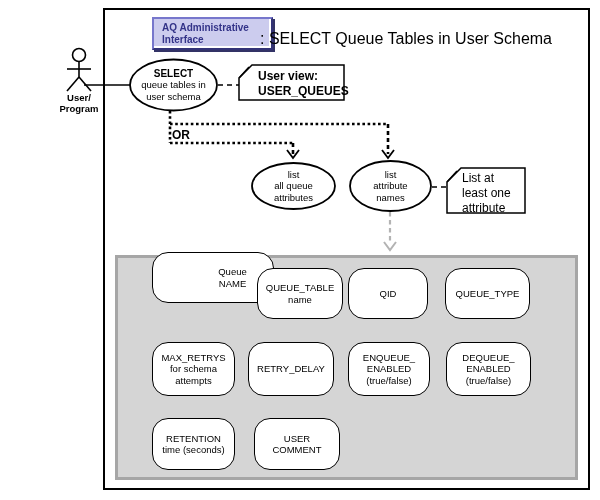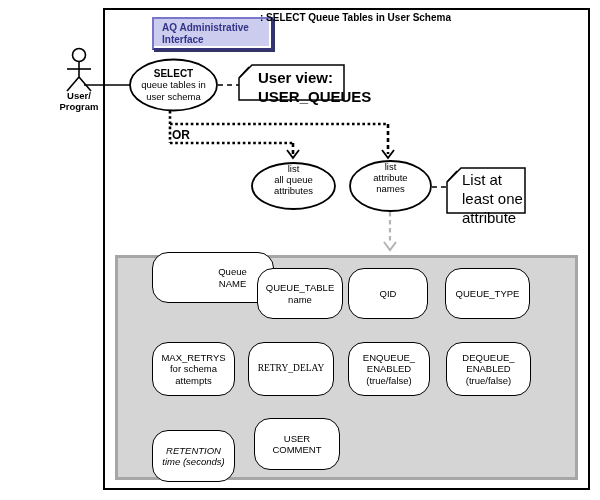--- a/index.html
+++ b/index.html
@@ -7,60 +7,60 @@
          font-family:"Liberation Sans",sans-serif;color:#000;}
   .abs{position:absolute;}
   .pre{white-space:pre-line;}
   
   #frame{left:103px;top:8px;width:483px;height:478px;border:2px solid #000;background:transparent;}
   
   #badge{left:128px;top:17px;width:109px;height:23px;background:#ccccee;
          border:2px solid #333377;border-top-color:#7777cc;border-left-color:#7777cc;
          box-shadow:inset -2px -2px 0 #ffffff, 2px 2px 0 #333366;
          padding:3px 0 3px 8px;font-size:10px;font-weight:bold;color:#333388;line-height:1.15;margin-left:24px;}
-  #title{left:260px;top:12px;width:300px;font-size:10px;font-weight:bold;}
+  #title{left:260px;top:30px;width:300px;font-size:16px;font-weight:normal;}
   
   #panel{left:115px;top:255px;width:457px;height:219px;background:#d5d5d5;border:3px solid #a6a6a6;}
   .attr-box{position:absolute;background:#fff;border:1.8px solid #000;border-radius:16px;
             display:flex;align-items:center;justify-content:center;text-align:center;
             font-size:9.5px;line-height:1.18;}
   
   .lbl{position:absolute;font-size:9.5px;line-height:1.18;}
-  .center{display:flex;justify-content:center;text-align:center;}
+  .center{display:flex;align-items:center;justify-content:center;text-align:center;}
   svg{position:absolute;left:0;top:0;pointer-events:none;}
   .uc-head{font-weight:bold;font-size:10px;}
-  .note-txt{font-size:15px;line-height:1.25;}
+  .note-txt{font-size:12px;line-height:1.25;}
   .bold{font-weight:bold;}
 </style>
 </head>
 <body>
 
 <div id="stage">
 
   <div class="abs" id="frame"></div>
 
   <div class="abs" id="panel"></div>
 
   <div class="attr-box pre" style="left:152px;top:252px;width:81px;height:49px;padding-left:39px;">Queue
 NAME</div>
   <div class="attr-box pre" style="left:248px;top:268px;width:84px;height:49px;margin-left:9px;">QUEUE_TABLE
 name</div>
   <div class="attr-box pre" style="left:348px;top:268px;width:78px;height:49px;">QID</div>
   <div class="attr-box pre" style="left:445px;top:268px;width:83px;height:49px;">QUEUE_TYPE</div>
   <div class="attr-box pre" style="left:152px;top:342px;width:81px;height:52px;">MAX_RETRYS
 for schema
 attempts</div>
-  <div class="attr-box pre" style="left:248px;top:342px;width:84px;height:52px;font-family:Liberation Serif, serif;">RETRY_DELAY</div>
+  <div class="attr-box pre" style="left:248px;top:342px;width:84px;height:52px;">RETRY_DELAY</div>
   <div class="attr-box pre" style="left:348px;top:342px;width:80px;height:52px;">ENQUEUE_
 ENABLED
 (true/false)</div>
   <div class="attr-box pre" style="left:446px;top:342px;width:83px;height:52px;">DEQUEUE_
 ENABLED
 (true/false)</div>
-  <div class="attr-box pre" style="left:152px;top:430px;width:81px;height:50px;font-style:italic;">RETENTION
+  <div class="attr-box pre" style="left:152px;top:418px;width:81px;height:50px;">RETENTION
 time (seconds)</div>
   <div class="attr-box pre" style="left:248px;top:418px;width:84px;height:50px;margin-left:6px;">USER
 COMMENT</div>
 
   <svg width="600" height="500" viewBox="0 0 600 500">
 
     <g stroke="#000" stroke-width="1.6" fill="none">
       <circle cx="79" cy="55" r="6.5"></circle>
       <line x1="79" y1="61.5" x2="79" y2="77"></line>
       <line x1="67" y1="69" x2="91" y2="69"></line>

